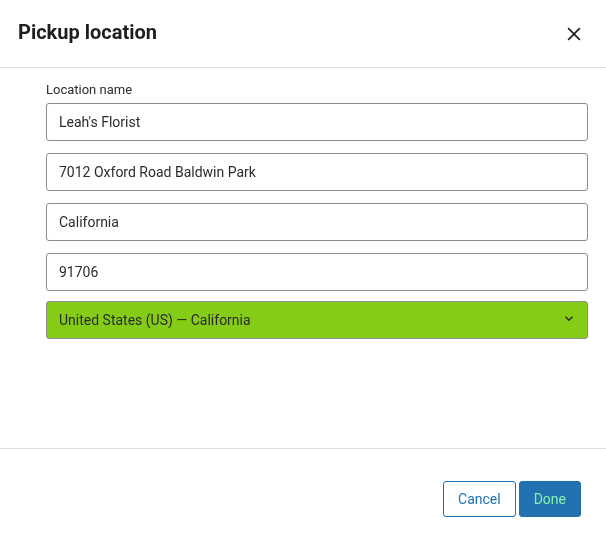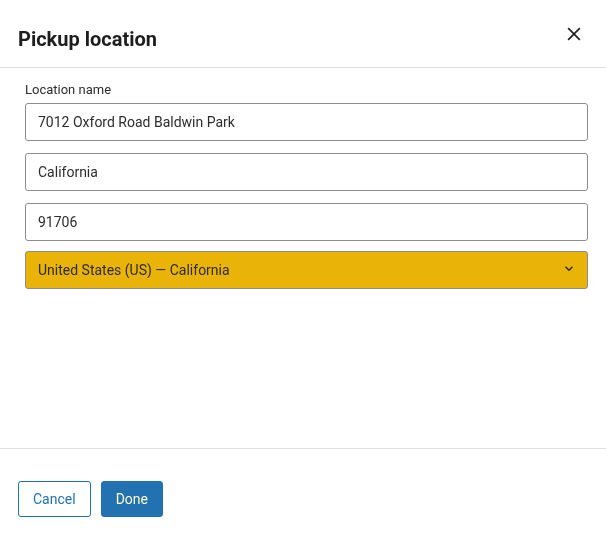--- a/index.html
+++ b/index.html
@@ -16,21 +16,21 @@
     }
     .modal {
       width: 100%;
       height: 100%;
       display: flex;
       flex-direction: column;
     }
     .modal-header {
       display: flex;
       justify-content: space-between;
-      align-items: flex-end;
+      align-items: flex-start;
       padding: 20px 18px 16px 18px;
       border-bottom: 1px solid #e0e0e0;
     }
     .modal-title {
       font-size: 20px;
       font-weight: 700;
       color: #1e1e1e;
     }
     .close-btn {
       background: none;
@@ -40,22 +40,23 @@
       display: flex;
       align-items: center;
       justify-content: center;
     }
     .close-btn svg {
       width: 20px;
       height: 20px;
     }
     .modal-body {
       flex: 1;
-      padding: 14px 18px 16px 25px;
+      padding: 14px 18px 16px 34px;
       overflow-y: auto;
+      margin-left: 12px;
     }
     .field-label {
       display: block;
       font-size: 13px;
       color: #2c2c2c;
       margin-bottom: 6px;
     }
     .form-input {
       width: 100%;
       padding: 10px 12px;
@@ -74,56 +75,56 @@
       position: relative;
       margin-bottom: 12px;
     }
     .form-select {
       width: 100%;
       padding: 10px 36px 10px 12px;
       font-size: 14px;
       color: #2c2c2c;
       border: 1px solid #8c8c8c;
       border-radius: 3px;
-      background: #eab308;
+      background: #84cc16;
       font-family: inherit;
       appearance: none;
       -webkit-appearance: none;
       cursor: pointer;
     }
     .select-chevron {
       position: absolute;
       right: 12px;
       top: 50%;
       transform: translateY(-50%);
       pointer-events: none;
     }
     .modal-footer {
       display: flex;
-      justify-content: flex-start;
+      justify-content: flex-end;
       align-items: center;
-      gap: 10px;
-      padding: 32px 32px 22px 18px;
+      gap: 3px;
+      padding: 32px 25px 22px 18px;
       border-top: 1px solid #e0e0e0;
     }
     .btn {
       padding: 9px 14px;
       font-size: 14px;
       border-radius: 3px;
       cursor: pointer;
       font-family: inherit;
     }
     .btn-secondary {
       background: #fff;
       color: #2271b1;
       border: 1px solid #2271b1;
     }
     .btn-primary {
       background: #2271b1;
-      color: #fef9c3;
+      color: #86efac;
       border: 1px solid #2271b1;
     }
     .section-margin {
       margin-top: 2px;
     }
   </style>
 </head>
 <body>
 
 <div class="modal">
@@ -134,20 +135,21 @@
         <svg viewBox="0 0 24 24" fill="none" stroke="#1e1e1e" stroke-width="2">
           <line x1="5" y1="5" x2="19" y2="19"></line>
           <line x1="19" y1="5" x2="5" y2="19"></line>
         </svg>
       </span>
     </button>
   </div>
 
   <div class="modal-body">
     <label class="field-label">Location name</label>
+    <input type="text" class="form-input" value="Leah's Florist" style="">
 
     <input type="text" class="form-input" value="7012 Oxford Road Baldwin Park" style="">
     <input type="text" class="form-input" value="California" style="">
     <input type="text" class="form-input" value="91706" style="">
 
     <div class="select-wrapper">
       <select class="form-select">
         <option>United States (US) — California</option>
       </select>
       <span class="select-chevron">

